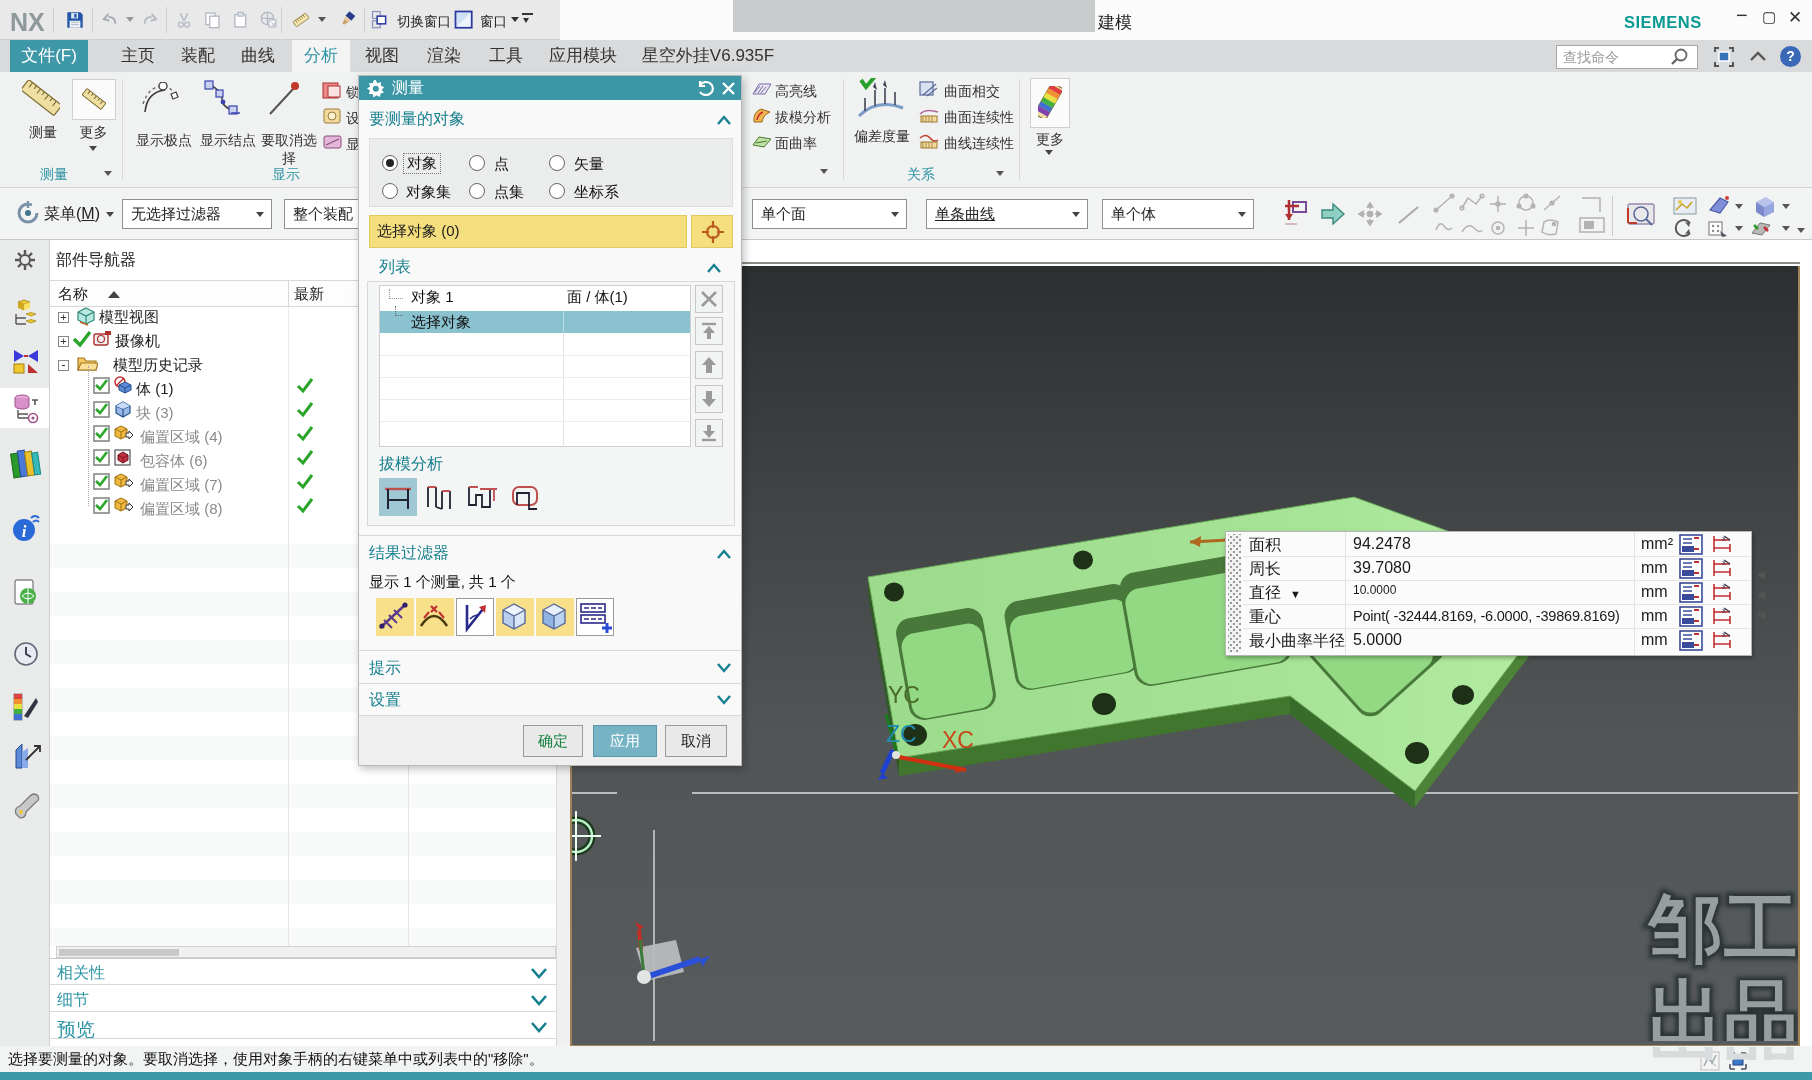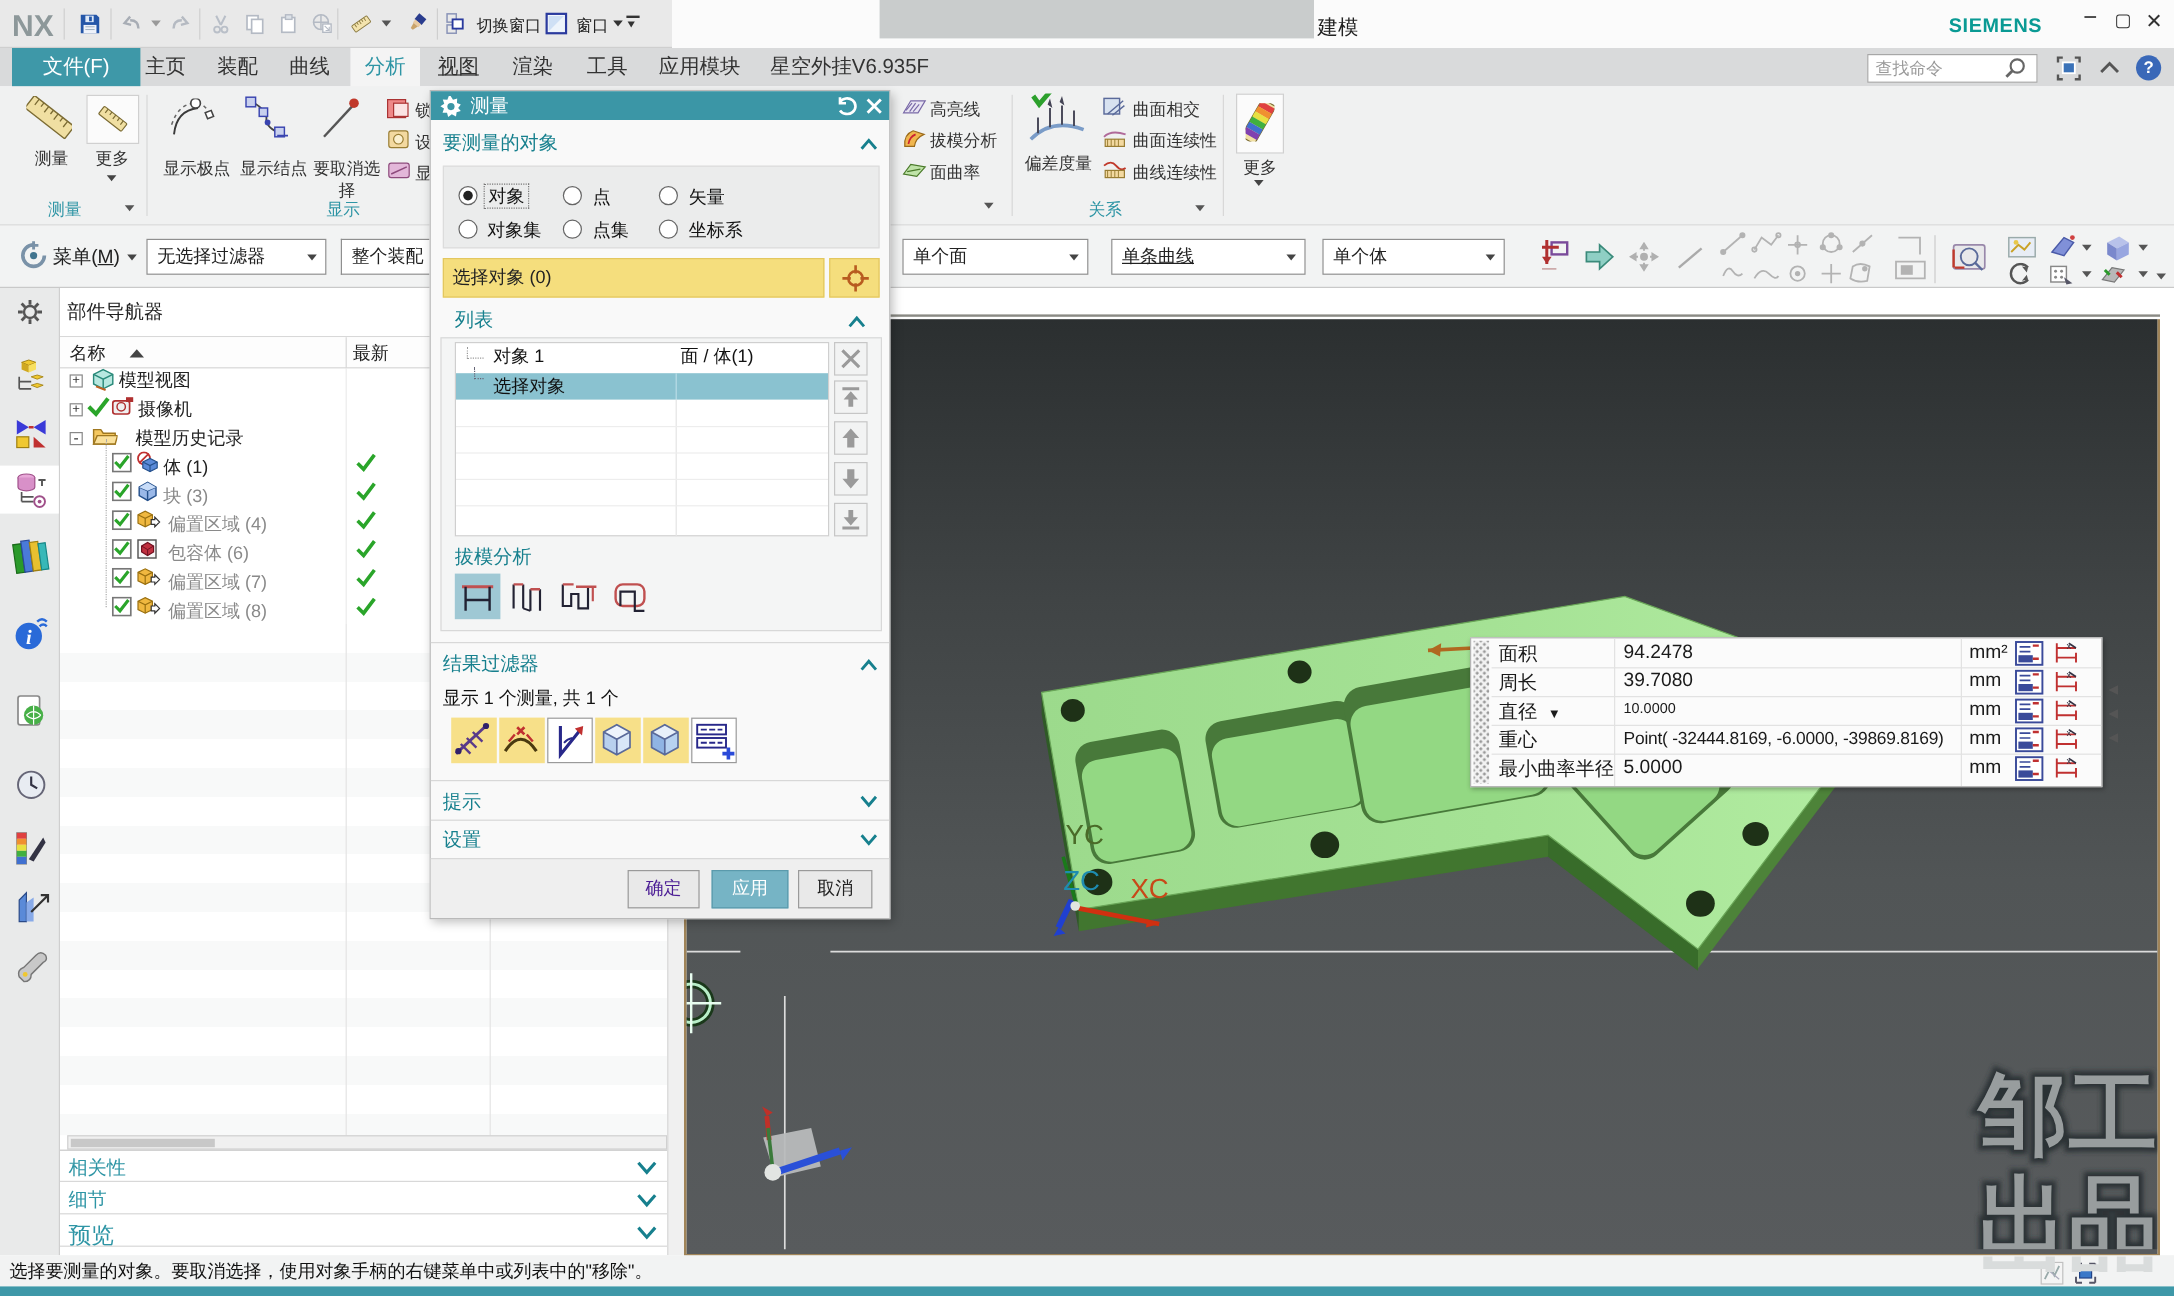--- a/index.html
+++ b/index.html
@@ -11,21 +11,21 @@
 #titlewhite { left:560px; top:0; width:1252px; height:40px; background:#fbfbfb; }
 .nxlogo { left:10px; top:8px; font-size:25px; font-weight:bold; color:#8d989a; letter-spacing:0px; }
 .tsep { top:7px; width:1px; height:26px; background:#cfcfcf; }
 .ticon { top:10px; width:20px; height:20px; }
 .ttext { top:11px; font-size:17px; color:#222; }
 .whitebox { left:733px; top:0px; width:362px; height:32px; background:#c9cccc; }
 .winbtn { top:10px; font-size:17px; color:#333; }
 .siemens { left:1624px; top:13px; color:#0a9a94; font-weight:bold; font-size:16.5px; letter-spacing:0.5px; }
 
 #tabrow { left:0; top:40px; width:1812px; height:32px; background:#d9dadb; }
-.ftab { left:10px; top:40px; width:107px; height:32px; background:#3e98a8; color:#fff; font-size:17px; text-align:center; line-height:32px; }
+.ftab { left:10px; top:40px; width:78px; height:32px; background:#3e98a8; color:#fff; font-size:17px; text-align:center; line-height:32px; }
 .tab { top:40px; height:32px; font-size:17px; color:#333; line-height:32px; text-align:center; }
 .seltab { background:#f4f4f4; color:#2e95a5; }
 .searchbox { left:1556px; top:45px; width:142px; height:24px; background:#fff; border:1px solid #a7a7a7; font-size:14px; color:#999; line-height:22px; padding-left:6px; }
 
 #ribbon { left:0; top:72px; width:1812px; height:116px; background:#f0f1f1; border-bottom:1px solid #d4d4d4; }
 .rlabel { font-size:14px; color:#333; text-align:center; }
 .rgroup { font-size:14px; color:#2e95a5; text-align:center; }
 .rdiv { top:79px; width:1px; height:101px; background:#d8d8d8; }
 .dar { width:0; height:0; border-left:4px solid transparent; border-right:4px solid transparent; border-top:5px solid #444; }
 
@@ -138,21 +138,21 @@
 <div class="abs winbtn" style="left:1762px; top:8px; font-size:15px;">▢</div>
 <div class="abs winbtn" style="left:1788px; top:7px; font-size:17px;">✕</div>
 
 
 <div id="tabrow" class="abs"></div>
 <div class="abs ftab">文件(F)</div>
 <div class="abs tab" style="left:112px; width:52px;">主页</div>
 <div class="abs tab" style="left:172px; width:52px;">装配</div>
 <div class="abs tab" style="left:232px; width:52px;">曲线</div>
 <div class="abs tab seltab" style="left:292px; width:58px;">分析</div>
-<div class="abs tab" style="left:356px; width:52px;text-decoration:underline;">视图</div>
+<div class="abs tab" style="left:356px; width:52px;">视图</div>
 <div class="abs tab" style="left:418px; width:52px;">渲染</div>
 <div class="abs tab" style="left:480px; width:52px;">工具</div>
 <div class="abs tab" style="left:540px; width:86px;">应用模块</div>
 <div class="abs tab" style="left:640px; width:136px;">星空外挂V6.935F</div>
 <div class="abs searchbox">查找命令</div>
 <svg class="abs" style="left:1670px; top:47px;" width="20" height="20" viewBox="0 0 20 20">
       <circle cx="11" cy="8" r="5.5" fill="none" stroke="#666" stroke-width="1.8"></circle>
       <path d="M7 12 L2 17" stroke="#666" stroke-width="2.4"></path>
     </svg>
 <svg class="abs" style="left:1712px; top:45px;" width="24" height="24" viewBox="0 0 24 24">
@@ -938,17 +938,17 @@
   <div class="abs dsec" style="left:10px; top:582px;">提示</div>
   <svg class="abs" style="left:357px; top:586px;" width="16" height="12" viewBox="0 0 16 12">
         <path d="M2 2 L8 9 L14 2" fill="none" stroke="#17808e" stroke-width="2.4"></path>
       </svg>
   <div class="abs" style="left:0px; top:607px; width:382px; height:1px; background:#d8d8d8;"></div>
   <div class="abs dsec" style="left:10px; top:614px;">设置</div>
   <svg class="abs" style="left:357px; top:618px;" width="16" height="12" viewBox="0 0 16 12">
         <path d="M2 2 L8 9 L14 2" fill="none" stroke="#17808e" stroke-width="2.4"></path>
       </svg>
   <div class="abs" style="left:0px; top:639px; width:382px; height:50px; background:#efefef; border-top:1px solid #d8d8d8;"></div>
-  <div class="abs" style="left:164px; top:649px; width:60px; height:32px; background:#e9e9e9; border:1px solid #9a9a9a; font-size:15px; color:#4c1d95; text-align:center; line-height:30px;">确定</div>
+  <div class="abs" style="left:164px; top:649px; width:60px; height:32px; background:#e9e9e9; border:1px solid #9a9a9a; font-size:15px; color:#15803d; text-align:center; line-height:30px;">确定</div>
   <div class="abs" style="left:234px; top:649px; width:64px; height:32px; background:#76b4c5; border:1px solid #5a9aac; font-size:15px; color:#fff; text-align:center; line-height:30px;">应用</div>
   <div class="abs" style="left:306px; top:649px; width:62px; height:32px; background:#e9e9e9; border:1px solid #9a9a9a; font-size:15px; color:#222; text-align:center; line-height:30px;">取消</div>
 </div>
 </div>
 
 </body></html>

